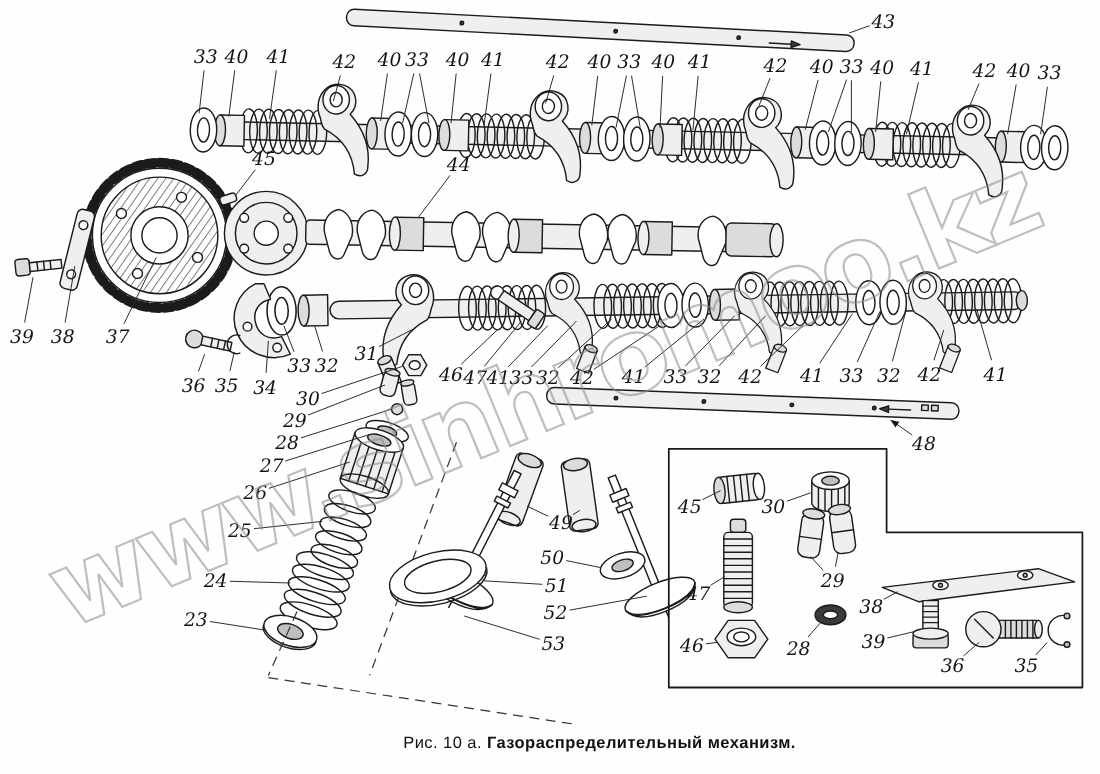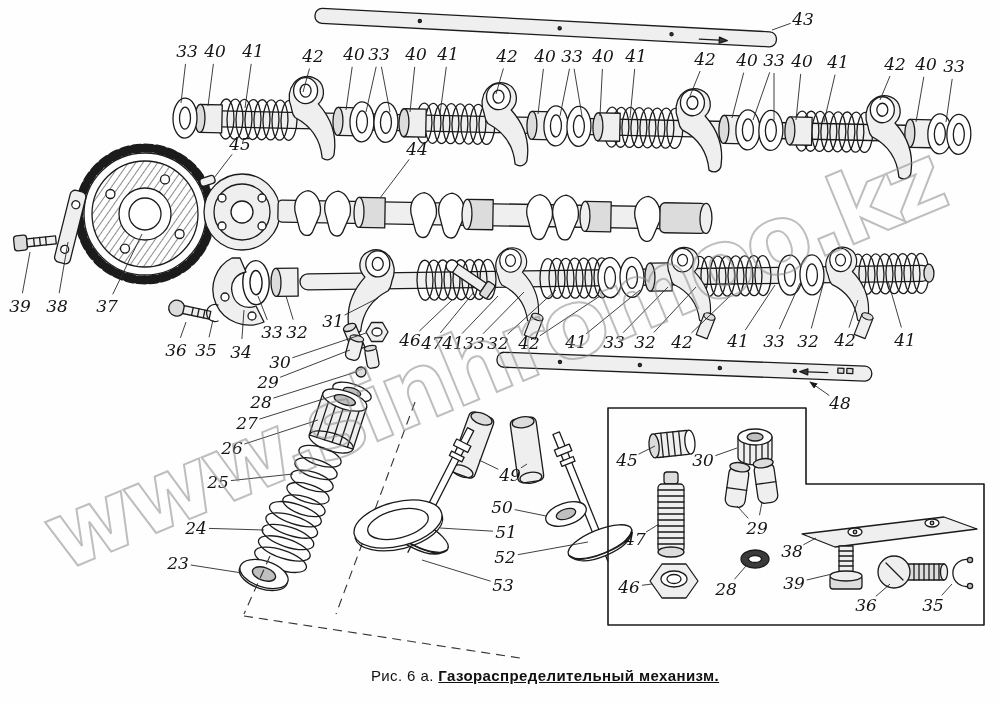--- a/index.html
+++ b/index.html
@@ -14,21 +14,21 @@
   .g3{fill:#bfbfbf;}
   .dk{fill:#3a3a3a;}
   .dash{stroke:#333;stroke-width:1.1;stroke-dasharray:9 6;fill:none;}
   .ldr{stroke:#2a2a2a;stroke-width:0.9;fill:none;}
   .plbl{font-family:"DejaVu Serif",serif;font-style:italic;font-size:17px;fill:#141414;
         text-anchor:middle;}
   .wm{font-family:"DejaVu Sans",sans-serif;font-weight:bold;font-size:96px;letter-spacing:-4px;
       fill:none;opacity:0.55;}
   #caption{position:absolute;left:0;right:0;top:667px;text-align:center;
            transform:translateX(45px);font-size:15px;color:#111;letter-spacing:0.4px;}
-  #caption .bold{font-weight:bold;text-decoration:underline;}
+  #caption .bold{font-weight:bold;}
 </style>
 </head>
 <body>
 
 <div id="page">
 <svg id="diagram" width="1000" height="704" viewBox="0 0 1000 704">
   <defs>
     <pattern id="hp" width="6" height="6" patternUnits="userSpaceOnUse" patternTransform="rotate(35)">
       <rect width="6" height="6" fill="#ffffff"></rect>
       <line x1="0" y1="0" x2="0" y2="6" stroke="#666" stroke-width="1.5"></line>
@@ -552,16 +552,16 @@
         <line x1="875.8" y1="596.4" x2="890" y2="584" class="ldr"></line>
         <text x="866" y="611" class="plbl">36</text>
         <line x1="941.7" y1="595.4" x2="952" y2="584" class="ldr"></line>
         <text x="933" y="611" class="plbl">35</text>
       </g>
 
   <text class="wm" stroke-width="2" transform="translate(62,572) rotate(-22.5)" stroke="#8a8a8a">www.sinhromoo.kz</text>
 </svg>
 
 <div id="caption">
-  <span>Рис. 6 а.</span>
+  <span>Рис. 10 а.</span>
   <span class="bold">Газораспределительный механизм.</span>
 </div>
 </div>
 
 </body></html>

